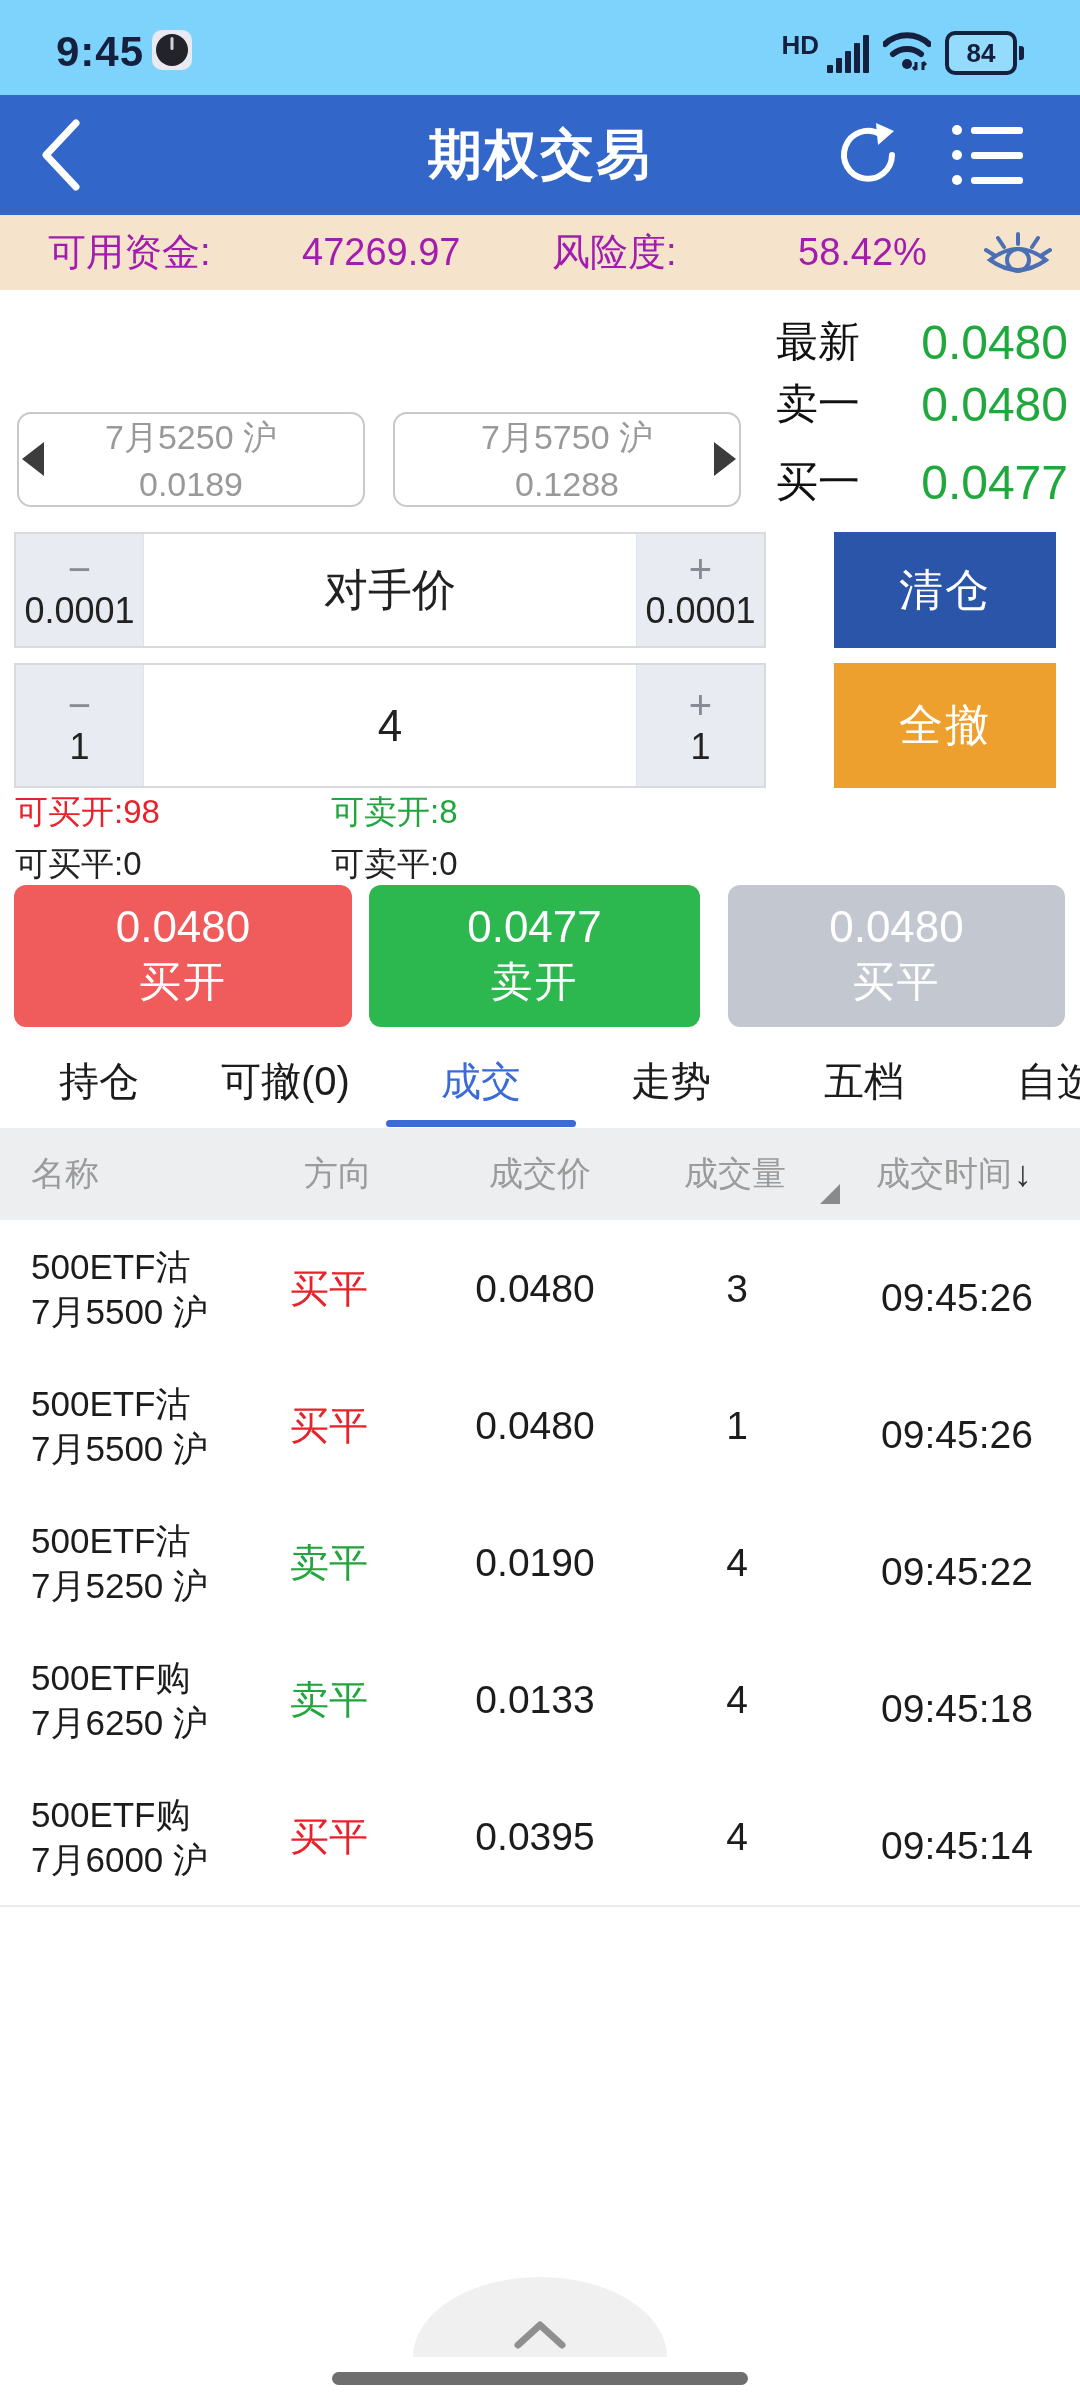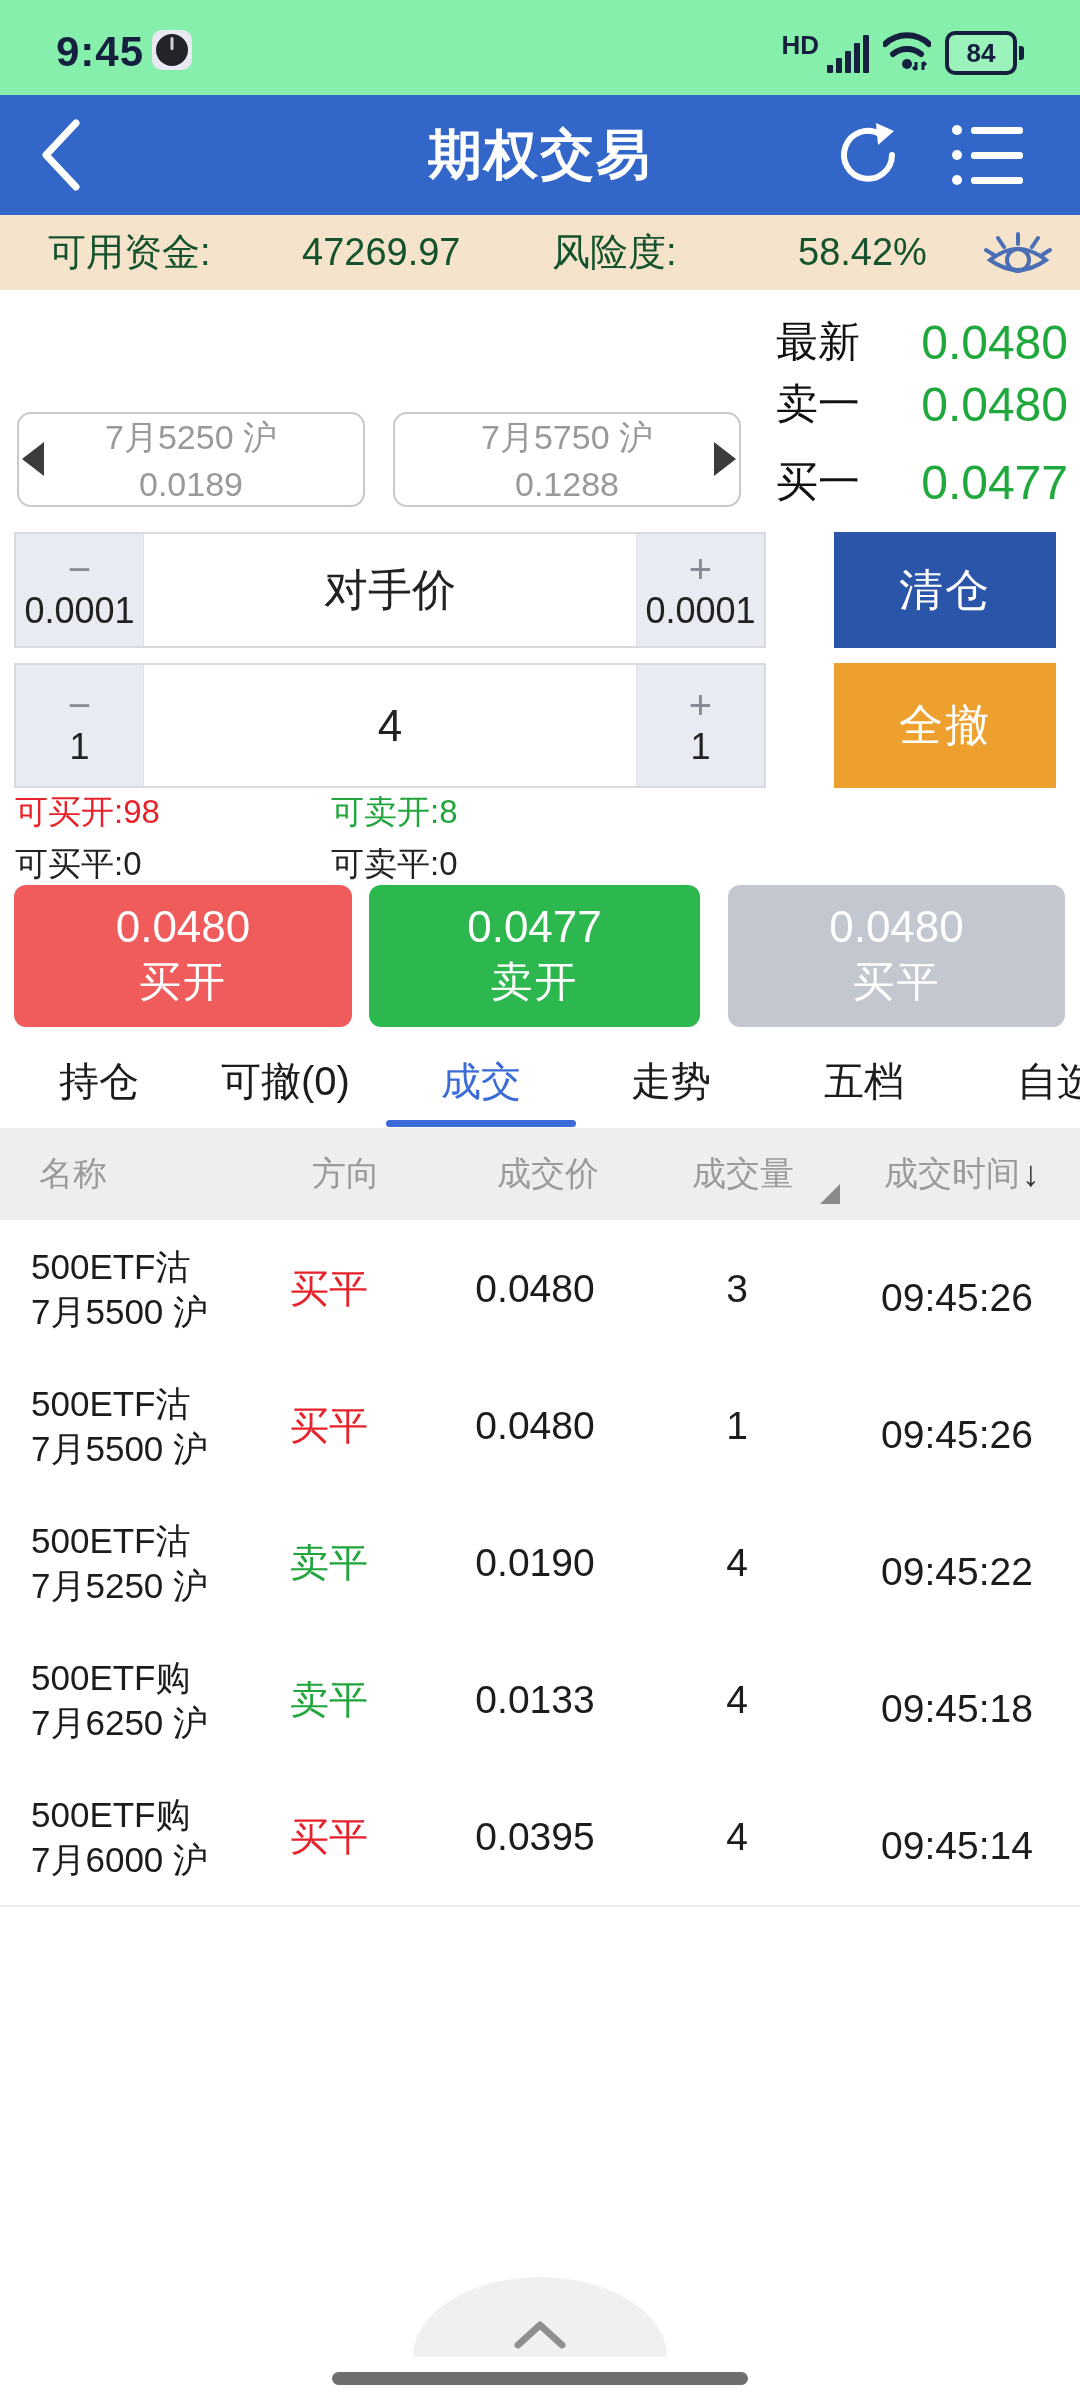--- a/index.html
+++ b/index.html
@@ -2,42 +2,42 @@
 <html><head>
 <meta charset="utf-8">
 <style>
   html,body{margin:0;padding:0;background:#fff;}
   .screen{
     position:relative;width:1080px;height:2400px;overflow:hidden;background:#ffffff;
     font-family:"Liberation Sans", sans-serif;color:#222;
   }
   .abs{position:absolute;}
   
-  .statusbar{left:0;top:0;width:1080px;height:95px;background:#86efac;}
+  .statusbar{left:0;top:0;width:1080px;height:95px;background:#7dd3fc;}
   .sb-time{left:56px;top:28px;font-size:42px;font-weight:700;color:#14203e;letter-spacing:1px;}
   .sb-clock{left:152px;top:30px;width:40px;height:40px;background:#e9e9f2;border-radius:10px;
     display:flex;align-items:center;justify-content:center;}
   .sb-clock .face{width:32px;height:32px;background:#23242a;border-radius:50%;position:relative;}
   .sb-clock .hand{position:absolute;left:50%;top:3px;width:3px;height:13px;background:#cfd2da;transform:translateX(-50%);border-radius:2px;}
   .sb-right{right:56px;top:30px;display:flex;align-items:center;gap:14px;color:#14203e;}
   .hd-label{font-size:26px;font-weight:700;color:#14203e;margin-right:-6px;transform:translateY(-8px);}
   .sig{display:flex;align-items:flex-end;gap:3px;height:40px;}
   .sig i{display:block;width:6px;background:#14203e;border-radius:1px;}
   .batt{display:flex;align-items:center;}
   .batt .shell{width:64px;height:36px;border:4px solid #14203e;border-radius:10px;
     display:flex;align-items:center;justify-content:center;font-size:26px;font-weight:600;color:#14203e;background:rgba(255,255,255,.18);}
   .batt .nub{width:5px;height:14px;background:#14203e;border-radius:0 3px 3px 0;margin-left:2px;}
   .header{left:0;top:95px;width:1080px;height:120px;background:#3366c9;}
   .hdr-title{left:0;top:0;width:1080px;height:120px;display:flex;align-items:center;justify-content:center;
     color:#fff;font-size:54px;font-weight:700;letter-spacing:2px;}
   .back-btn{left:20px;top:18px;width:80px;height:84px;display:flex;align-items:center;justify-content:center;}
   .refresh-btn{left:828px;top:24px;width:80px;height:72px;display:flex;align-items:center;justify-content:center;}
   .menu-btn{left:946px;top:24px;width:84px;height:72px;display:flex;align-items:center;justify-content:center;}
   
-  .accountbar{left:0;top:215px;width:1080px;height:75px;background:#f6e3cb;display:flex;align-items:center;font-size:38px;color:#14532d;}
+  .accountbar{left:0;top:215px;width:1080px;height:75px;background:#f6e3cb;display:flex;align-items:center;font-size:38px;color:#a21caf;}
   .acct-funds-label{position:absolute;left:48px;}
   .acct-funds-value{position:absolute;left:302px;}
   .acct-risk-label{position:absolute;left:552px;}
   .acct-risk-value{position:absolute;left:798px;}
   .eye-btn{position:absolute;left:976px;top:14px;width:84px;height:50px;display:flex;align-items:center;justify-content:center;}
   
   .contract-input{left:15px;top:305px;width:730px;height:92px;border:4px solid #3b6bd8;border-radius:12px;
     background:#fff;display:flex;align-items:center;justify-content:center;font-size:46px;color:#222;box-sizing:border-box;}
   .quote-row{left:776px;width:292px;height:64px;display:flex;align-items:center;justify-content:space-between;}
   .q1{top:310px;} .q2{top:372px;} .q3{top:450px;}
@@ -70,21 +70,21 @@
   .order-btn{top:885px;height:142px;border-radius:12px;color:#fff;display:flex;flex-direction:column;align-items:center;justify-content:center;gap:2px;}
   .order-btn .p{font-size:44px;} .order-btn .l{font-size:42px;letter-spacing:2px;}
   .ob-1{left:14px;width:338px;} .ob-2{left:369px;width:331px;} .ob-3{left:728px;width:337px;}
   
   .tabs{left:0;top:1040px;width:1080px;height:88px;background:#fff;}
   .tab{position:absolute;top:14px;font-size:40px;color:#1c1c1c;white-space:nowrap;}
   .tab.active{color:#3b6bd8;}
   .tab-underline{position:absolute;left:386px;top:80px;width:190px;height:7px;background:#3b6bd8;border-radius:4px;}
   
   .thead{left:0;top:1128px;width:1080px;height:92px;background:#edeef0;}
-  .th{position:absolute;top:50%;transform:translateY(-50%);font-size:34px;color:#9b9b9b;white-space:nowrap;margin-left:8px;}
+  .th{position:absolute;top:50%;transform:translateY(-50%);font-size:34px;color:#9b9b9b;white-space:nowrap;}
   .th.center{transform:translate(-50%,-50%);font-family:Liberation Mono, monospace;}
   .sort-tri{position:absolute;left:820px;top:56px;width:0;height:0;border-left:20px solid transparent;border-bottom:20px solid #8a8a8a;}
   .th-time{left:876px;display:flex;align-items:center;}
   .th-time .arrow{color:#333;font-weight:700;font-size:36px;margin-left:2px;}
   .trow{position:absolute;left:0;width:1080px;height:137px;border-bottom:2px solid #ececec;background:#fff;}
   .trow .name{position:absolute;left:31px;top:24px;font-size:35px;line-height:45px;color:#1c1c1c;white-space:nowrap;}
   .trow .cell{position:absolute;top:50%;transform:translate(-50%,-50%);font-size:39px;color:#1c1c1c;white-space:nowrap;}
   .c-dir{left:329px;font-size:37px;}
   .c-price{left:535px;} .c-qty{left:737px;} .c-time{left:957px;margin-top:9px;}
   

